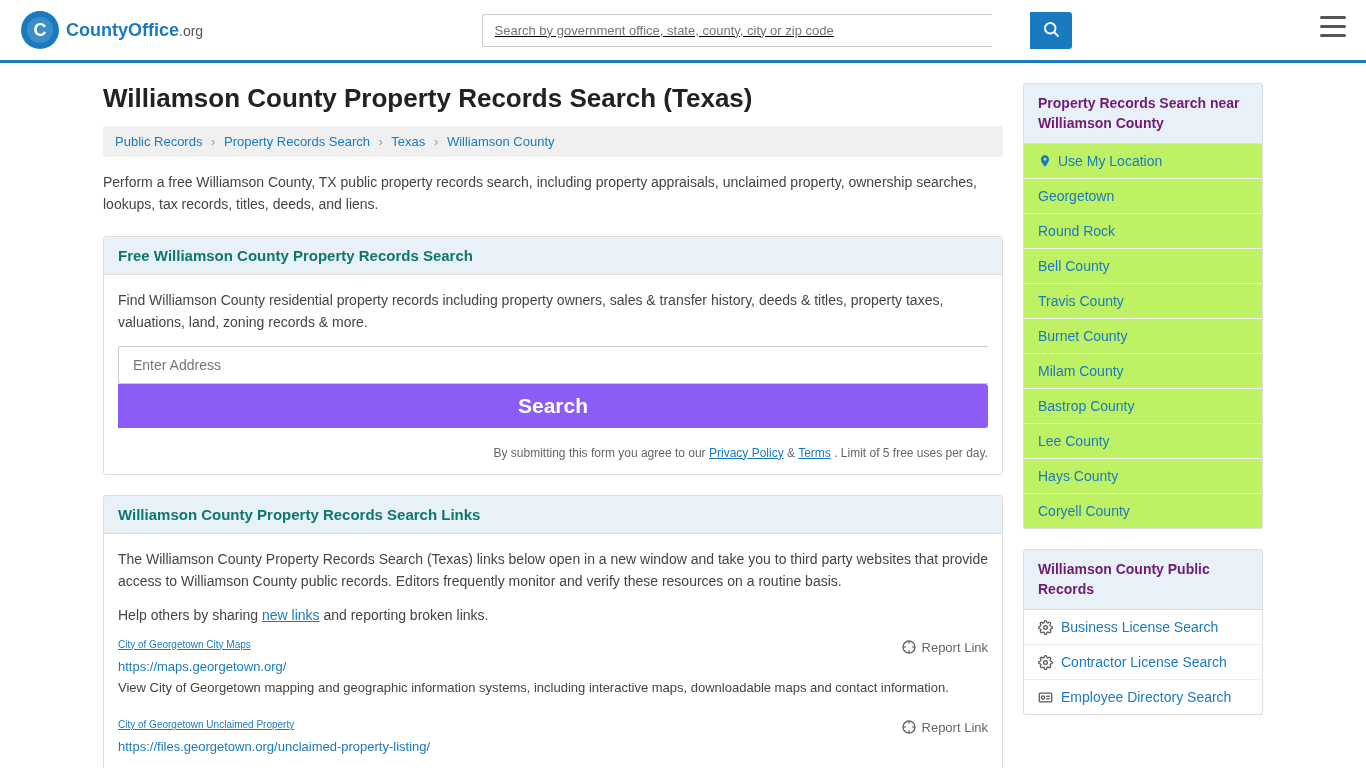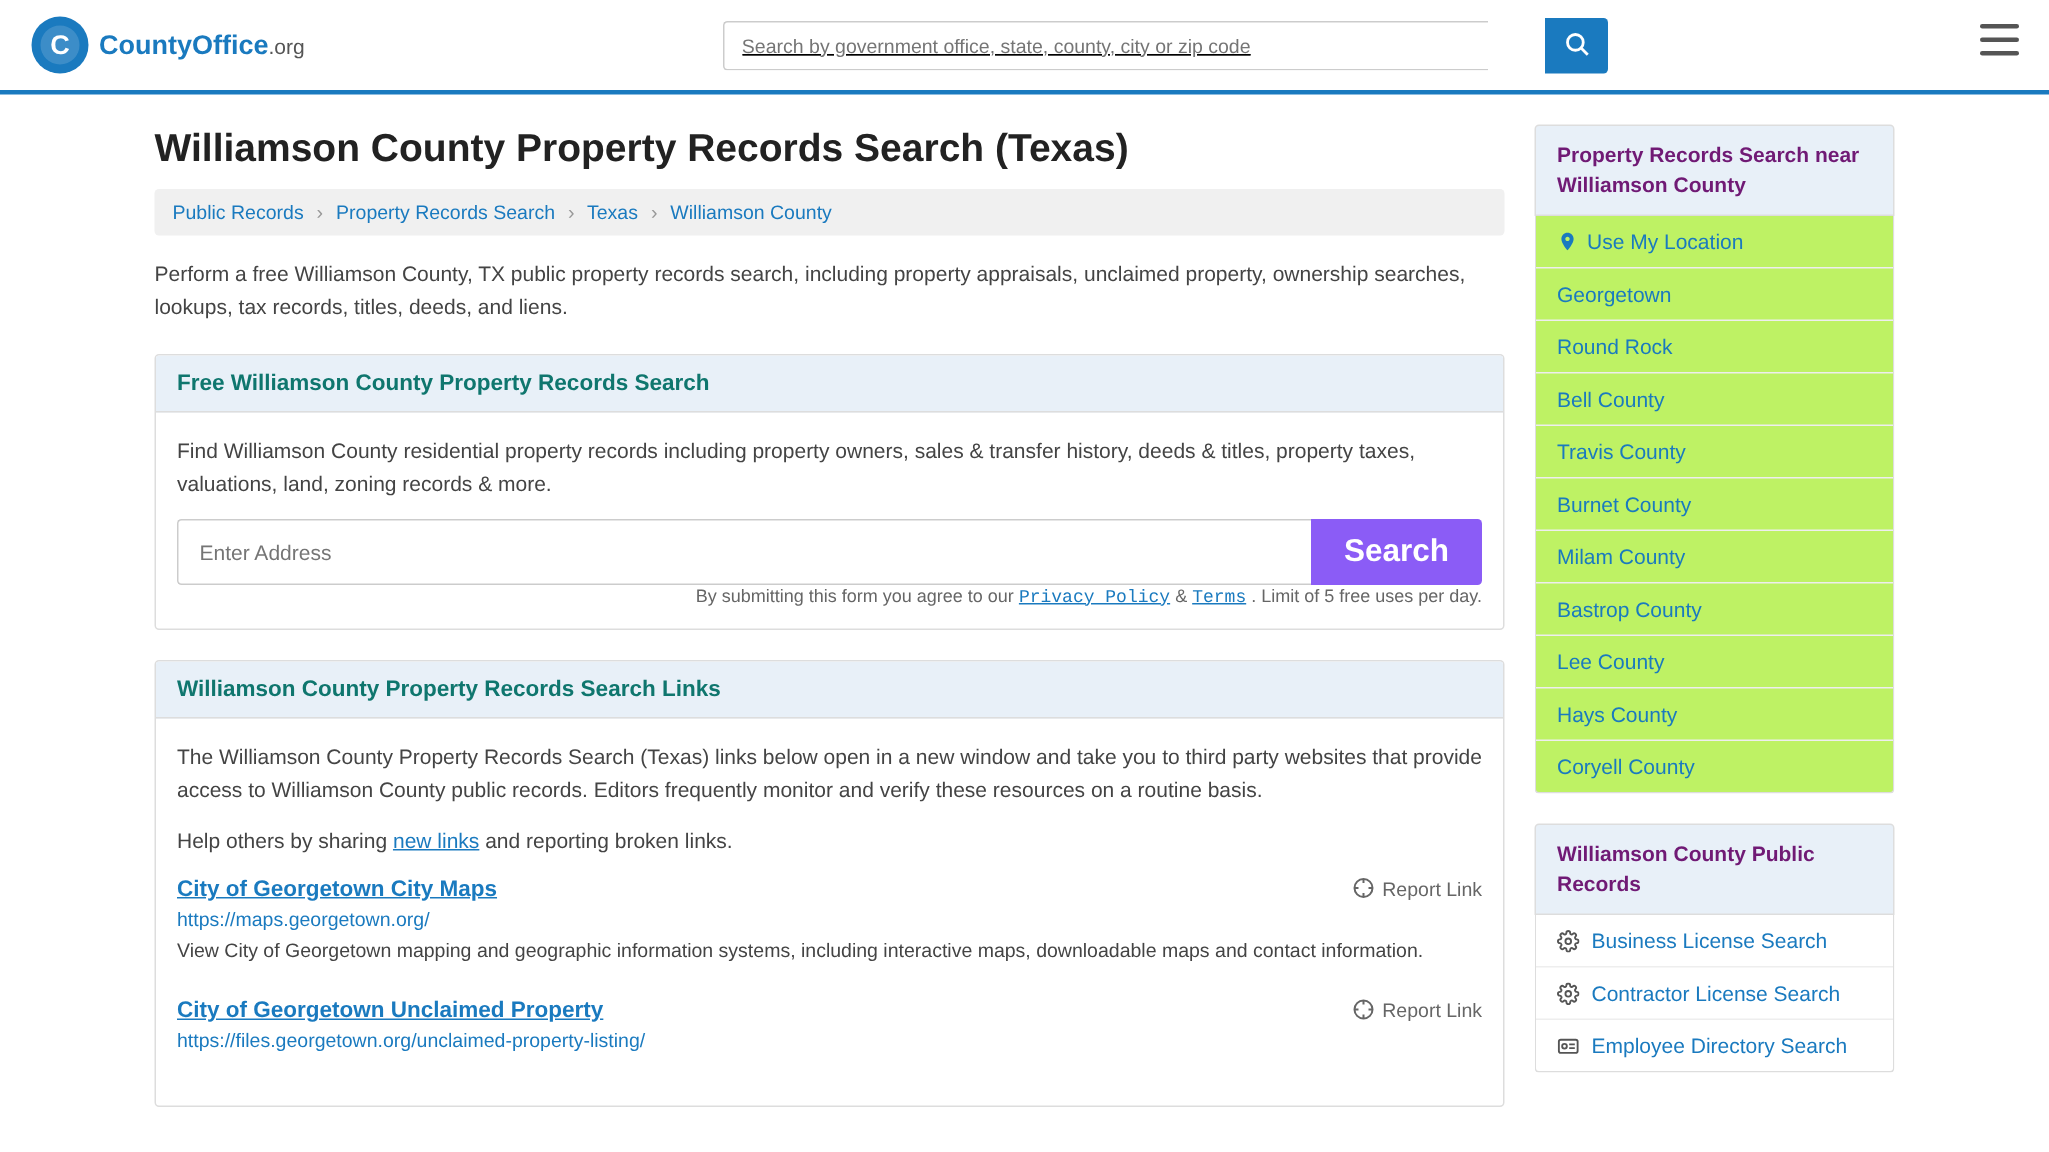--- a/index.html
+++ b/index.html
@@ -125,21 +125,22 @@
       font-size: 14px;
       color: #444;
       line-height: 1.6;
       margin-bottom: 12px;
     }
 
     
     .search-form {
       display: flex;
       gap: 0;
-      margin-bottom: 0;
+      margin-bottom: 18px;
+      flex-direction: column;
     }
     .search-input {
       flex: 1;
       padding: 10px 14px;
       border: 1px solid #ccc;
       border-right: none;
       border-radius: 3px 0 0 3px;
       font-size: 14px;
       outline: none;
       color: #999;
@@ -155,21 +156,20 @@
       cursor: pointer;
     }
     .form-note {
       font-size: 12px;
       color: #666;
       text-align: right;
     }
     .form-note a {
       color: #1a7abf;
       text-decoration: underline;
-      font-family: Liberation Mono, monospace;
     }
 
     
     .links-description {
       font-size: 14px;
       color: #444;
       line-height: 1.6;
       margin-bottom: 8px;
     }
     .share-line {
@@ -186,22 +186,22 @@
     .resource-item {
       margin-bottom: 22px;
     }
     .resource-title-row {
       display: flex;
       justify-content: space-between;
       align-items: flex-start;
       margin-bottom: 4px;
     }
     .resource-title {
-      font-size: 15px;
-      font-weight: bold;
+      font-size: 10px;
+      font-weight: normal;
       color: #1a7abf;
       text-decoration: underline;
       cursor: pointer;
     }
     .report-link {
       display: flex;
       align-items: flex-end;
       gap: 5px;
       font-size: 13px;
       color: #666;

